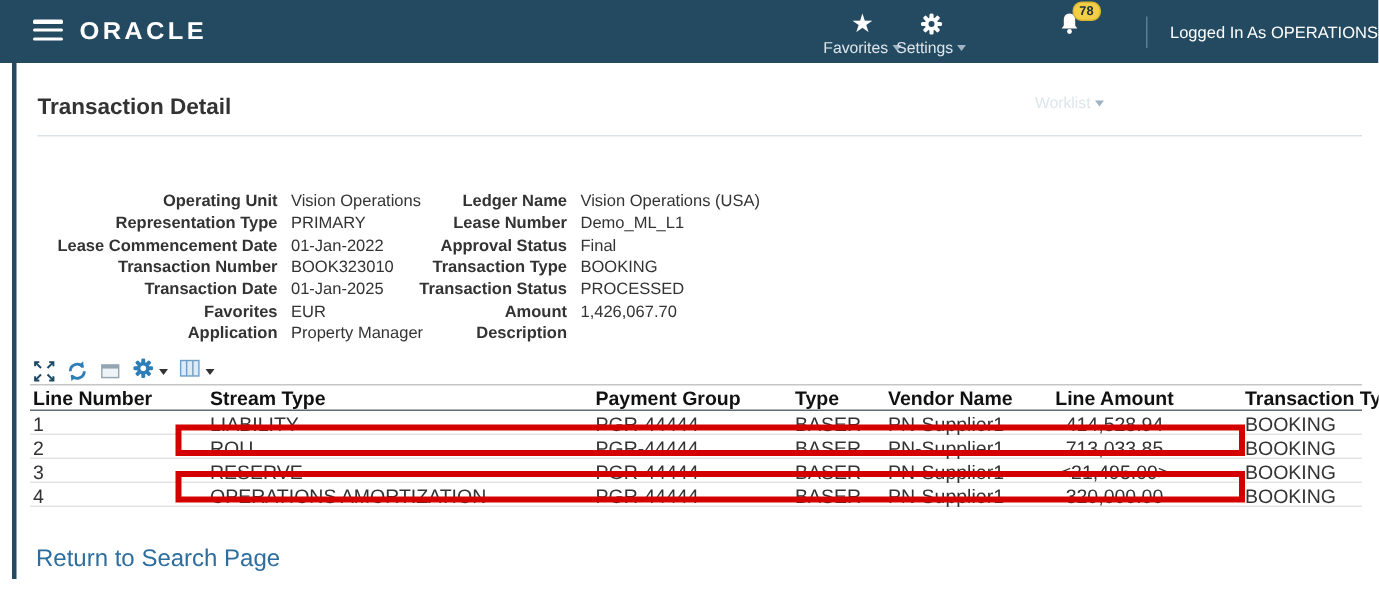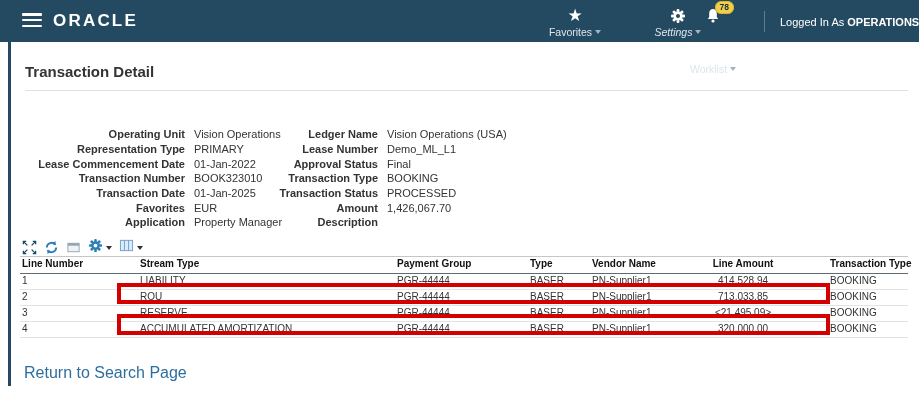--- a/index.html
+++ b/index.html
@@ -19,42 +19,42 @@
   .nav-item .icn{height:18px;display:flex;align-items:flex-end;position:relative;}
   .nav-item .lbl{margin-top:2px;white-space:nowrap;display:flex;align-items:center;gap:3px;}
   .chev{display:inline-block;width:0;height:0;border-left:3.5px solid transparent;
         border-right:3.5px solid transparent;border-top:4px solid #9fb4c1;}
   .star{color:#fff;font-size:17px;line-height:16px;}
   .badge{position:absolute;top:-5px;right:-13px;background:#f2cf46;color:#21323d;
          font-size:8.5px;font-weight:bold;padding:0 4px;height:11px;line-height:11px;
          border-radius:6px;border:1px solid #d8b62f;}
   .topbar-divider{position:absolute;left:764px;top:11px;width:1px;height:21px;background:#5f7b8d;}
   .login{position:absolute;left:780px;top:16px;color:#fff;font-size:11px;white-space:nowrap;}
-  .login b{font-weight:bold;margin-top:36px;}
+  .login b{font-weight:normal;margin-top:36px;}
   
   .left-bar{position:absolute;left:8px;top:42px;width:3px;height:344px;background:#244a61;}
   
   .page-title{position:absolute;left:25px;top:63px;font-size:15px;font-weight:bold;color:#333;}
   .title-rule{position:absolute;left:25px;top:90px;width:883px;height:1px;background:#dbe2e7;}
   
   .detail-col{position:absolute;top:127px;font-size:11px;color:#333;}
   .detail-col.left{left:25px;width:258px;}
   .detail-col.right{left:278px;width:320px;}
   .drow{display:flex;height:14.7px;align-items:center;}
   .dlabel{font-weight:bold;text-align:right;white-space:nowrap;padding-right:9px;}
   .detail-col.left .dlabel{width:160px;min-width:160px;}
   .detail-col.right .dlabel{width:100px;min-width:100px;}
   .dval{white-space:nowrap;}
   
   .toolbar{position:absolute;left:22px;top:239px;display:flex;align-items:center;gap:7px;height:17px;}
   .tbtn{display:flex;align-items:center;gap:3px;cursor:pointer;}
   .dd{display:inline-block;width:0;height:0;border-left:3.5px solid transparent;
       border-right:3.5px solid transparent;border-top:4.5px solid #333;}
   
-  .table{position:absolute;left:20px;top:256px;width:888px;font-size:10px;color:#333;}
+  .table{position:absolute;left:20px;top:256px;width:888px;font-size:13px;color:#333;}
   .thead{position:relative;height:16px;border-top:1px solid #c6c6c6;border-bottom:1px solid #5f6b72;
          font-weight:bold;color:#111;}
   .trow{position:relative;height:15px;border-bottom:1px solid #e3e3e3;}
   .cell{position:absolute;top:1px;white-space:nowrap;}
   .c1{left:2px;}
   .c2{left:120px;}
   .c3{left:377px;}
   .c4{left:510px;}
   .c5{left:572px;}
   .c6{left:640px;width:166px;text-align:center;}
@@ -82,21 +82,21 @@
   <div class="nav-item" style="left:539px;">
     <div class="icn">
         <span class="star">★</span>
       </div>
     <div class="lbl">
         <span>Favorites</span>
         <span class="chev"></span>
       </div>
   </div>
 
-  <div class="nav-item" style="left:642px;font-style:italic;">
+  <div class="nav-item" style="left:585px;">
     <div class="icn">
       <svg viewBox="0 0 16 16" width="16" height="16">
         <g fill="#ffffff">
           <rect x="6.6" y="1" width="2.8" height="14" rx="1"></rect>
           <rect x="1" y="6.6" width="14" height="2.8" rx="1"></rect>
           <rect x="6.6" y="1" width="2.8" height="14" rx="1" transform="rotate(45 8 8)"></rect>
           <rect x="6.6" y="1" width="2.8" height="14" rx="1" transform="rotate(-45 8 8)"></rect>
           <circle cx="8" cy="8" r="4.4"></circle>
         </g>
         <circle cx="8" cy="8" r="2" fill="#244a61"></circle>
@@ -280,21 +280,21 @@
     <span class="cell c2">RESERVE</span>
     <span class="cell c3">PGR-44444</span>
     <span class="cell c4">BASER</span>
     <span class="cell c5">PN-Supplier1</span>
     <span class="cell c6">&lt;21,495.09&gt;</span>
     <span class="cell c7">BOOKING</span>
   </div>
 
   <div class="trow">
     <span class="cell c1">4</span>
-    <span class="cell c2">ACCUMULATED AMORTIZATION</span>
+    <span class="cell c2">OPERATIONS AMORTIZATION</span>
     <span class="cell c3">PGR-44444</span>
     <span class="cell c4">BASER</span>
     <span class="cell c5">PN-Supplier1</span>
     <span class="cell c6">320,000.00</span>
     <span class="cell c7">BOOKING</span>
   </div>
 </div>
 
 <div class="hl-box hl-row2"></div>
 <div class="hl-box hl-row4"></div>

